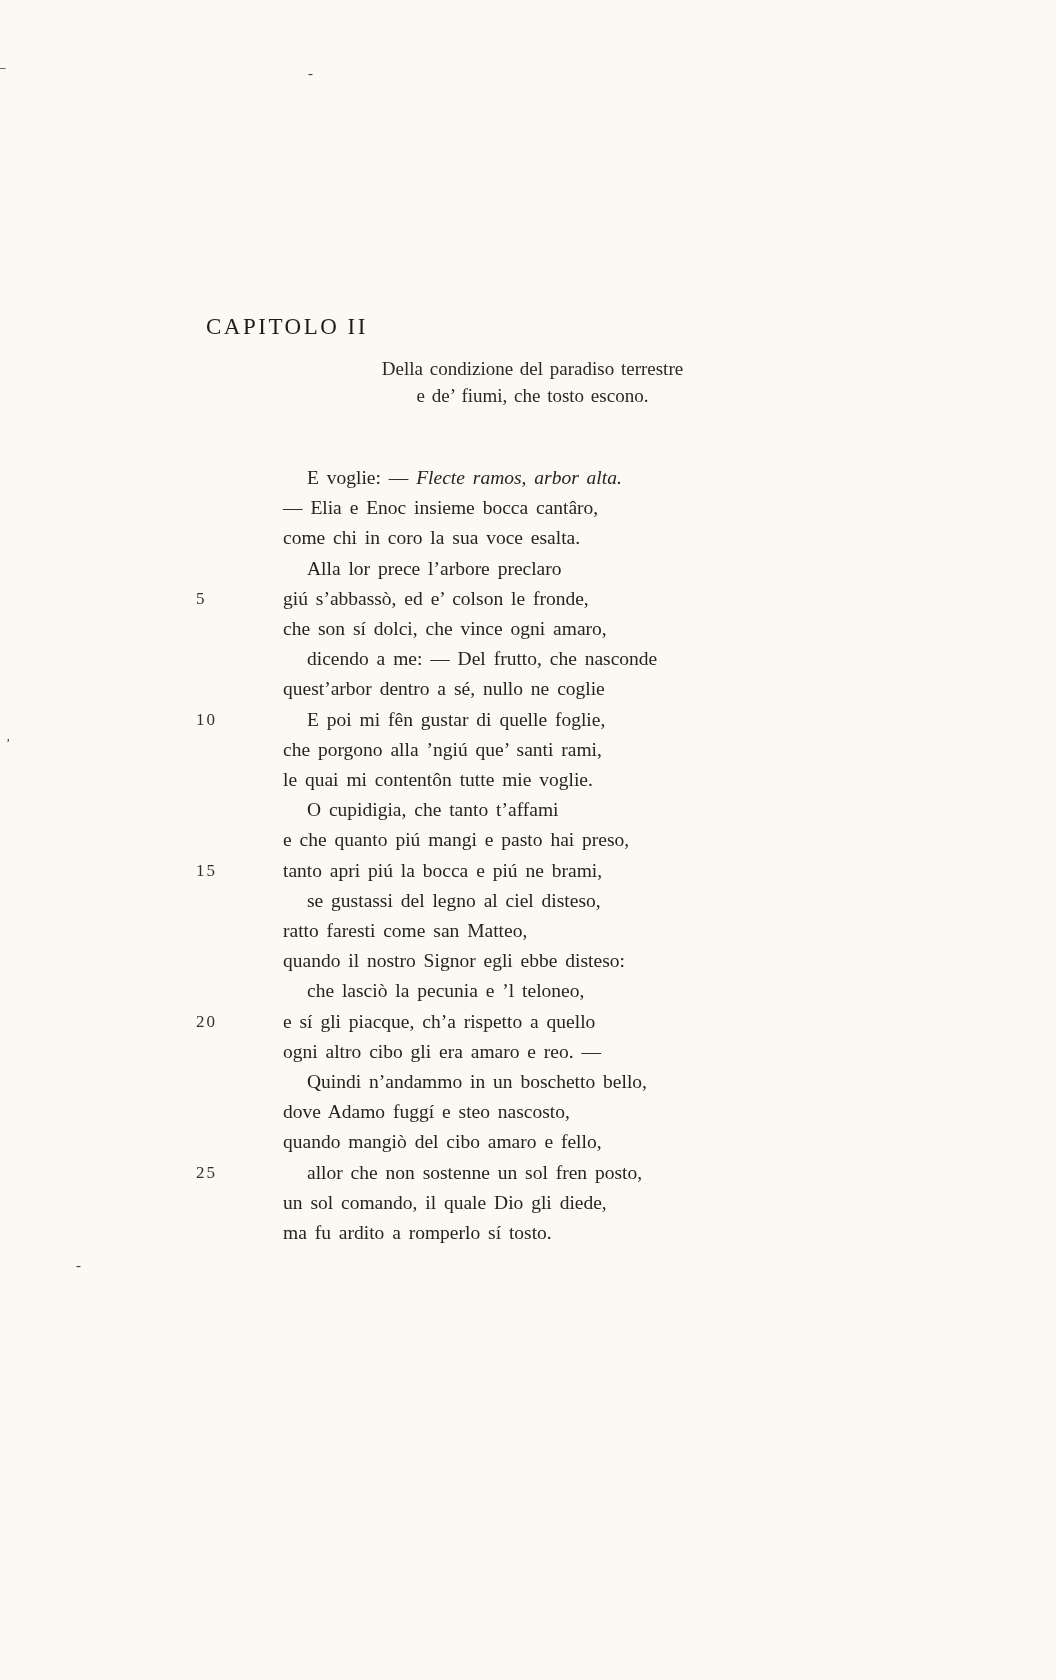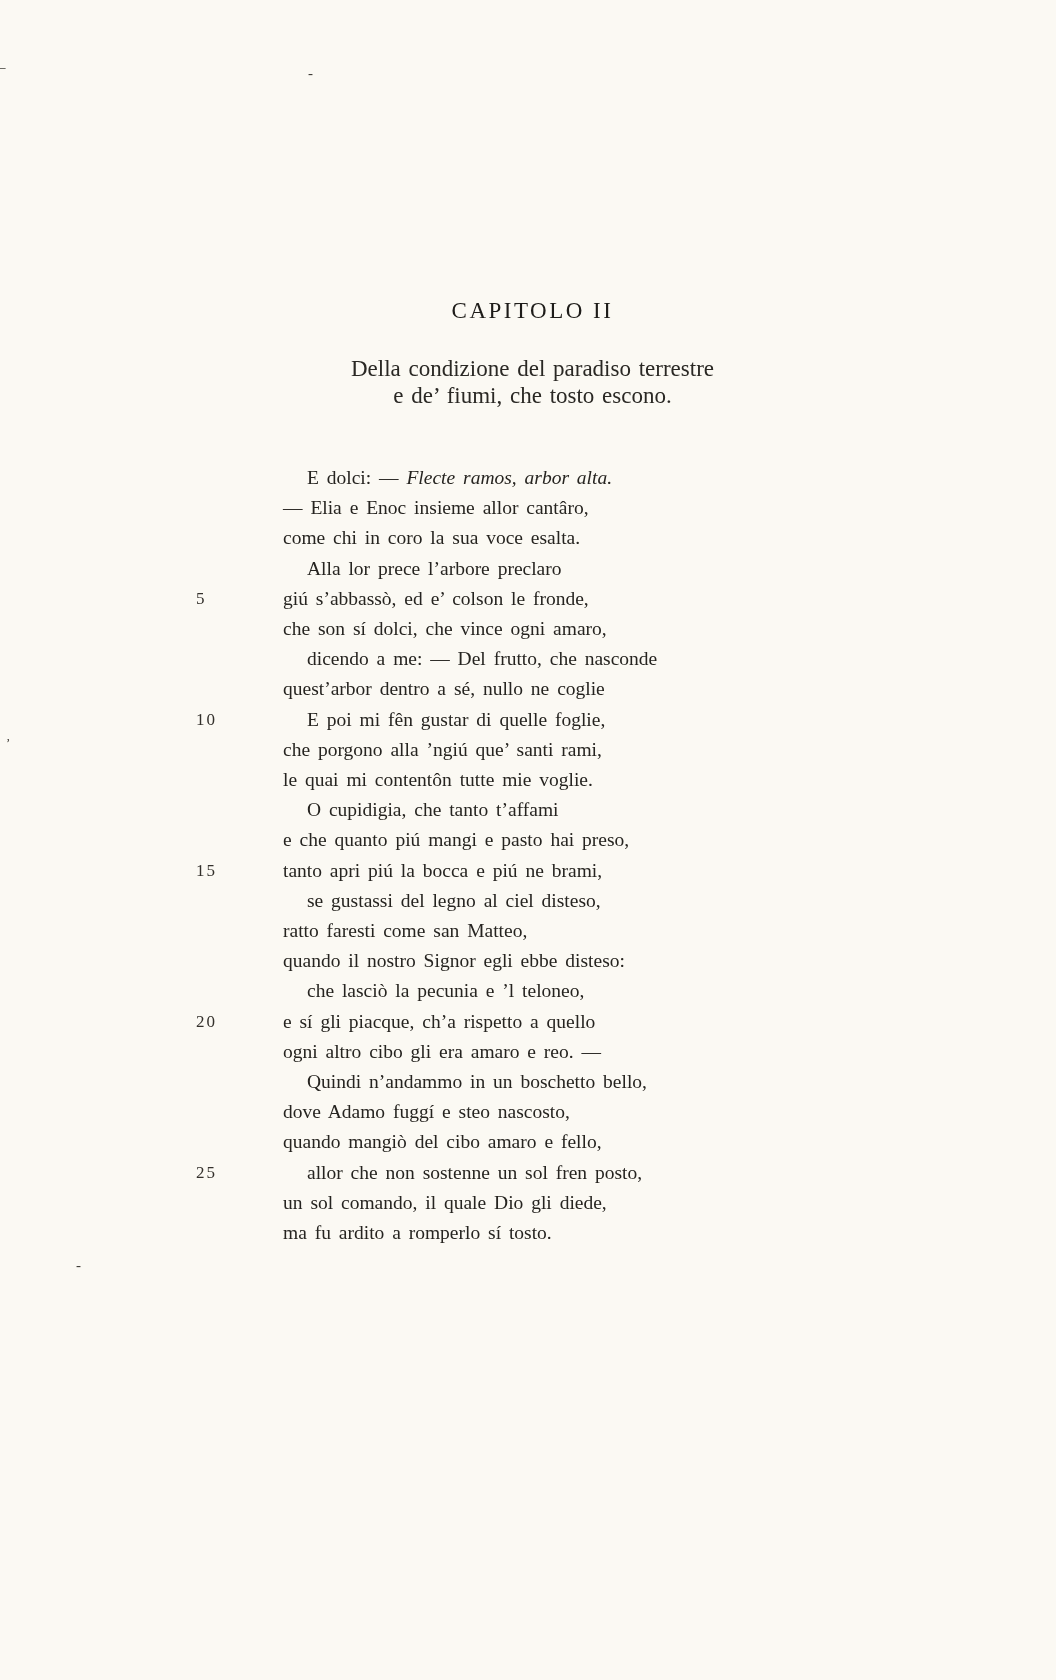--- a/index.html
+++ b/index.html
@@ -11,34 +11,34 @@
     background: #fbf9f3;
     font-family: "Liberation Serif", "DejaVu Serif", serif;
     color: #262420;
     overflow: hidden;
   }
   .title {
     position: absolute;
     top: 298px;
     left: 190px;
     width: 685px;
-    margin: 0;
-    text-align: center;
+    margin: 16px;
+    text-align: left;
     font-size: 23px;
     font-weight: 400;
     letter-spacing: 2.5px;
     color: #1e1c19;
   }
   .subtitle {
     position: absolute;
     top: 355px;
     left: 190px;
     width: 685px;
     text-align: center;
-    font-size: 23px;
+    font-size: 19px;
     line-height: 27px;
     word-spacing: 2px;
     color: #2a2824;
   }
   .poem {
     position: absolute;
     top: 463px;
     left: 190px;
     width: 780px;
     font-size: 19.5px;
@@ -73,22 +73,22 @@
 </head>
 <body>
 
 <div class="page" id="page">
   <h1 class="title">CAPITOLO II</h1>
   <div class="subtitle">
     <div>Della condizione del paradiso terrestre</div>
     <div>e de’ fiumi, che tosto escono.</div>
   </div>
   <div class="poem" id="poem">
-      <div class="line indent"><span class="num"></span><span class="txt"><span>E dolci: — </span><span class="it">Flecte ramos, arbor alta.</span></span></div>
-      <div class="line"><span class="num"></span><span class="txt"><span>— Elia e Enoc insieme allor cantâro,</span></span></div>
+      <div class="line indent"><span class="num"></span><span class="txt"><span>E voglie: — </span><span class="it">Flecte ramos, arbor alta.</span></span></div>
+      <div class="line"><span class="num"></span><span class="txt"><span>— Elia e Enoc insieme bocca cantâro,</span></span></div>
       <div class="line"><span class="num"></span><span class="txt"><span>come chi in coro la sua voce esalta.</span></span></div>
       <div class="line indent"><span class="num"></span><span class="txt"><span>Alla lor prece l’arbore preclaro</span></span></div>
       <div class="line"><span class="num">5</span><span class="txt"><span>giú s’abbassò, ed e’ colson le fronde,</span></span></div>
       <div class="line"><span class="num"></span><span class="txt"><span>che son sí dolci, che vince ogni amaro,</span></span></div>
       <div class="line indent"><span class="num"></span><span class="txt"><span>dicendo a me: — Del frutto, che nasconde</span></span></div>
       <div class="line"><span class="num"></span><span class="txt"><span>quest’arbor dentro a sé, nullo ne coglie</span></span></div>
       <div class="line"><span class="num"></span></div>
       <div class="line indent"><span class="num">10</span><span class="txt"><span>E poi mi fên gustar di quelle foglie,</span></span></div>
       <div class="line"><span class="num"></span><span class="txt"><span>che porgono alla ’ngiú que’ santi rami,</span></span></div>
       <div class="line"><span class="num"></span><span class="txt"><span>le quai mi contentôn tutte mie voglie.</span></span></div>

